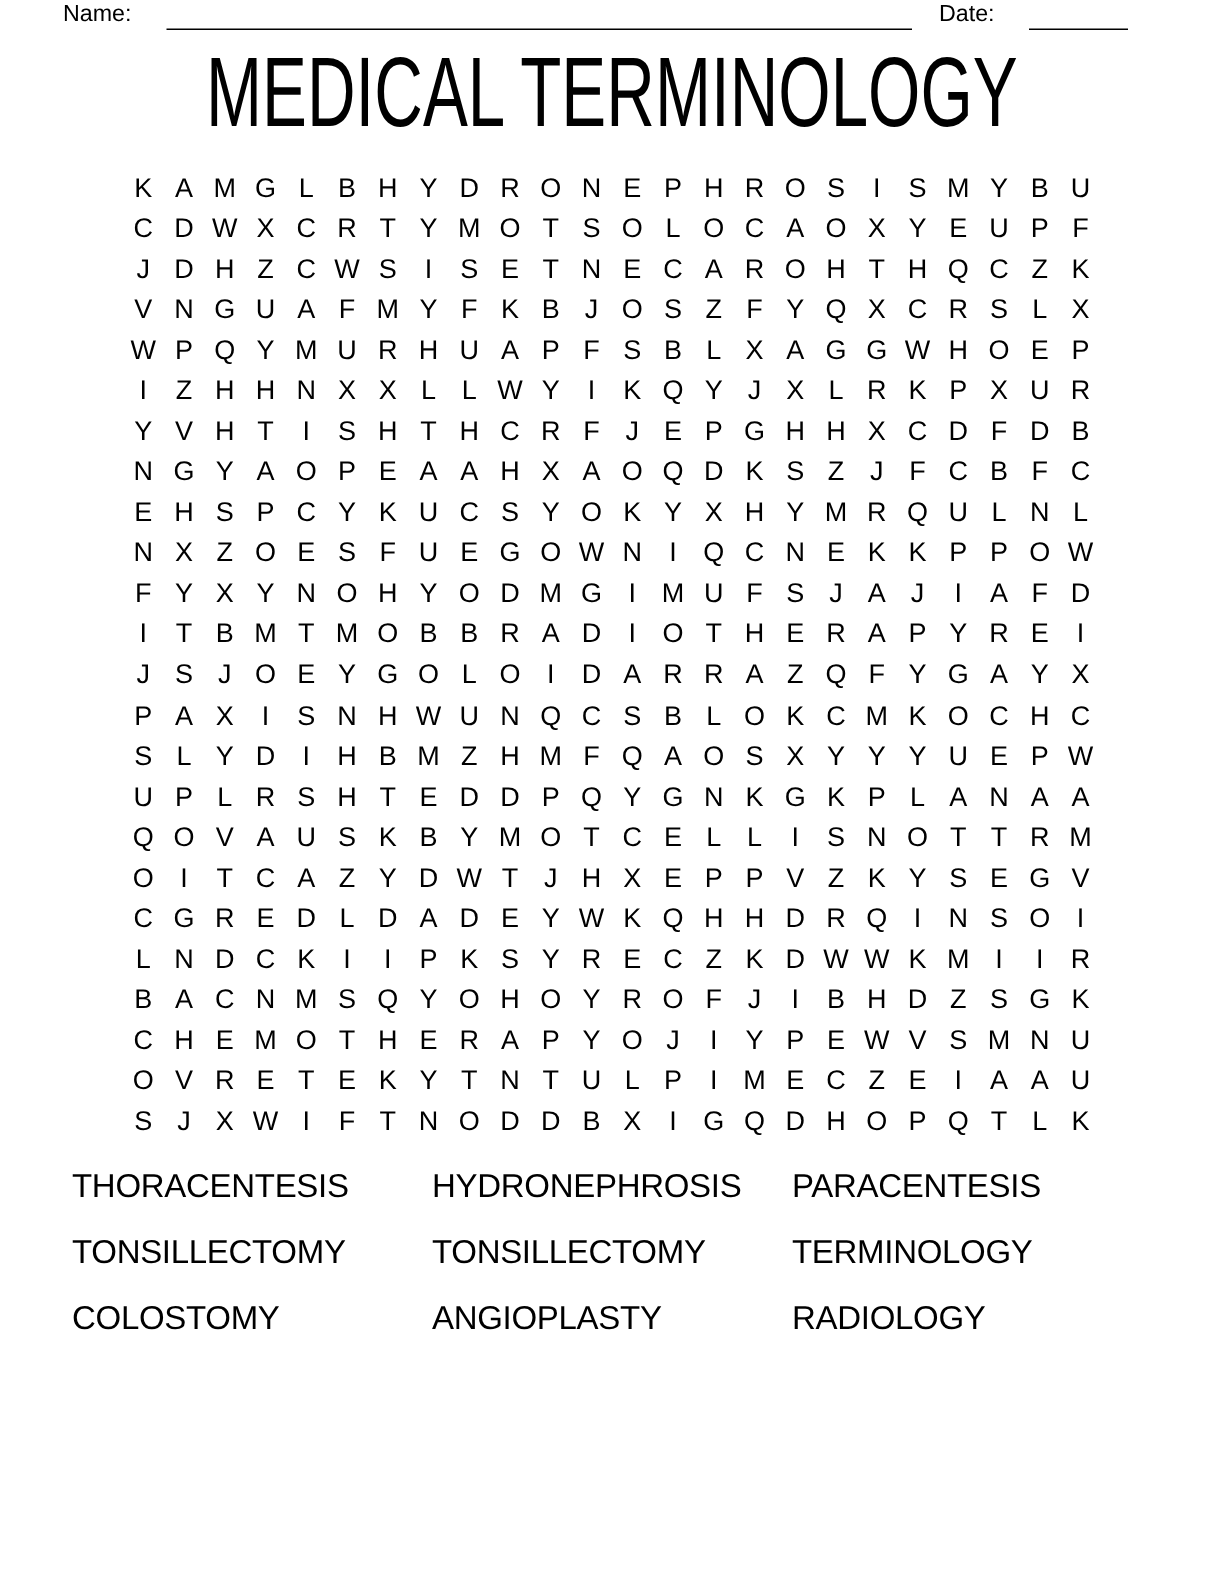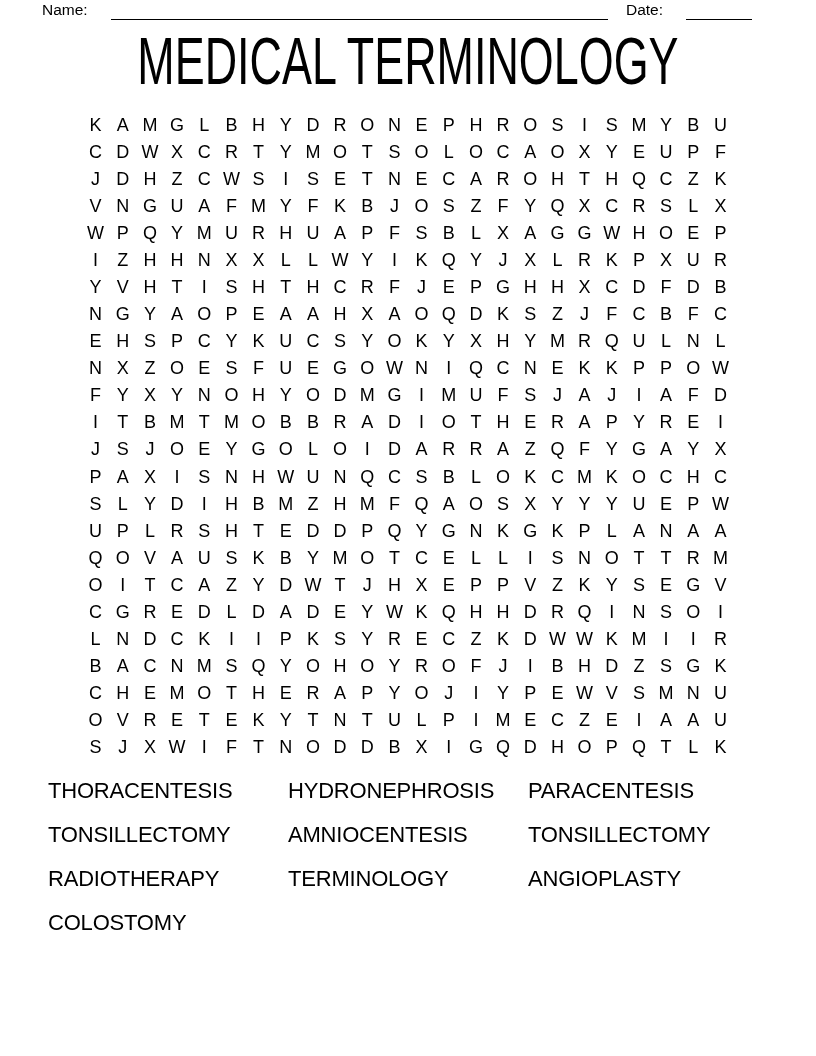--- a/index.html
+++ b/index.html
@@ -675,21 +675,20 @@
       <div class="cell">T</div>
       <div class="cell">L</div>
       <div class="cell">K</div>
     </div>
 
   <div class="wordlist">
       <div class="word">THORACENTESIS</div>
       <div class="word">HYDRONEPHROSIS</div>
       <div class="word">PARACENTESIS</div>
       <div class="word">TONSILLECTOMY</div>
-      <div class="word">AMNIOCENTESIS</div>
       <div class="word">TONSILLECTOMY</div>
-      <div class="word">RADIOTHERAPY</div>
       <div class="word">TERMINOLOGY</div>
+      <div class="word">COLOSTOMY</div>
       <div class="word">ANGIOPLASTY</div>
-      <div class="word">COLOSTOMY</div>
+      <div class="word">RADIOLOGY</div>
     </div>
 
 </div>
 
 </body></html>

